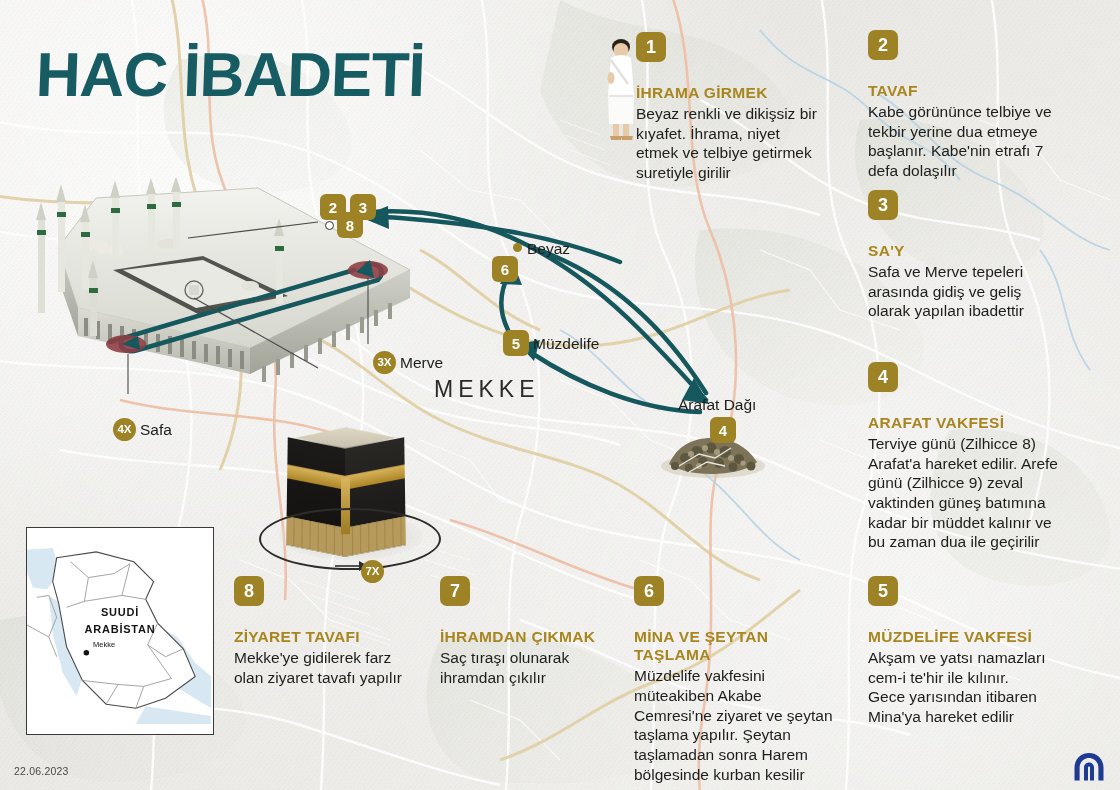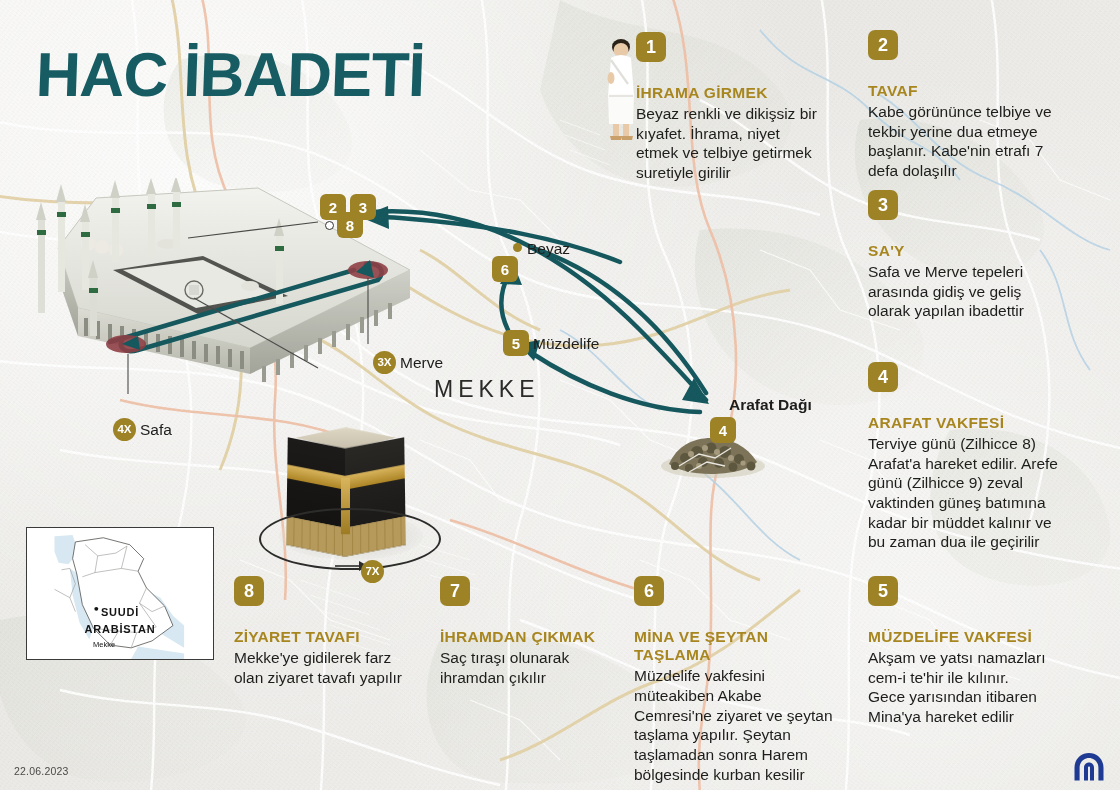--- a/index.html
+++ b/index.html
@@ -86,21 +86,21 @@
     background: #9d8226;
   }
   .ring {
     position: absolute; width: 9px; height: 9px; border-radius: 50%;
     background: #fff; border: 1.6px solid #333;
   }
 
   
   .inset {
     position: absolute; left: 26px; top: 527px;
-    width: 188px; height: 133px;
+    width: 188px; height: 208px;
     background: #fff; border: 1px solid #3a3a3a;
   }
   .inset .lbl {
     position: absolute; left: 0; right: 0; text-align: center;
     font-size: 11px; font-weight: 700; letter-spacing: .8px; color: #141414;
     line-height: 1.25;
   }
   .inset .city {
     position: absolute; font-size: 7.5px; color: #141414; white-space: nowrap;
   }
@@ -452,21 +452,21 @@
 
   <div class="mlabel big" style="left:434px; top:378px;">MEKKE</div>
 
   <div class="dot" style="left:513px; top:243px;"></div>
   <div class="mlabel" style="left:527px; top:241px;">Beyaz</div>
   <div class="mk" style="left:492px; top:256px;">6</div>
 
   <div class="mk" style="left:503px; top:330px;">5</div>
   <div class="mlabel" style="left:533px; top:336px;">Müzdelife</div>
 
-  <div class="mlabel" style="left:729px; top:397px;font-weight:bold;">Arafat Dağı</div>
+  <div class="mlabel" style="left:678px; top:397px;">Arafat Dağı</div>
   <div class="mk" style="left:710px; top:417px;">4</div>
 
   <div class="mk" style="left:320px; top:194px;">2</div>
   <div class="mk" style="left:350px; top:194px;">3</div>
   <div class="ring" style="left:325px; top:221px;"></div>
   <div class="mk" style="left:337px; top:212px;">8</div>
 
   <div class="mk round sm" style="left:373px; top:351px;">3X</div>
   <div class="mlabel" style="left:400px; top:355px;">Merve</div>
 

